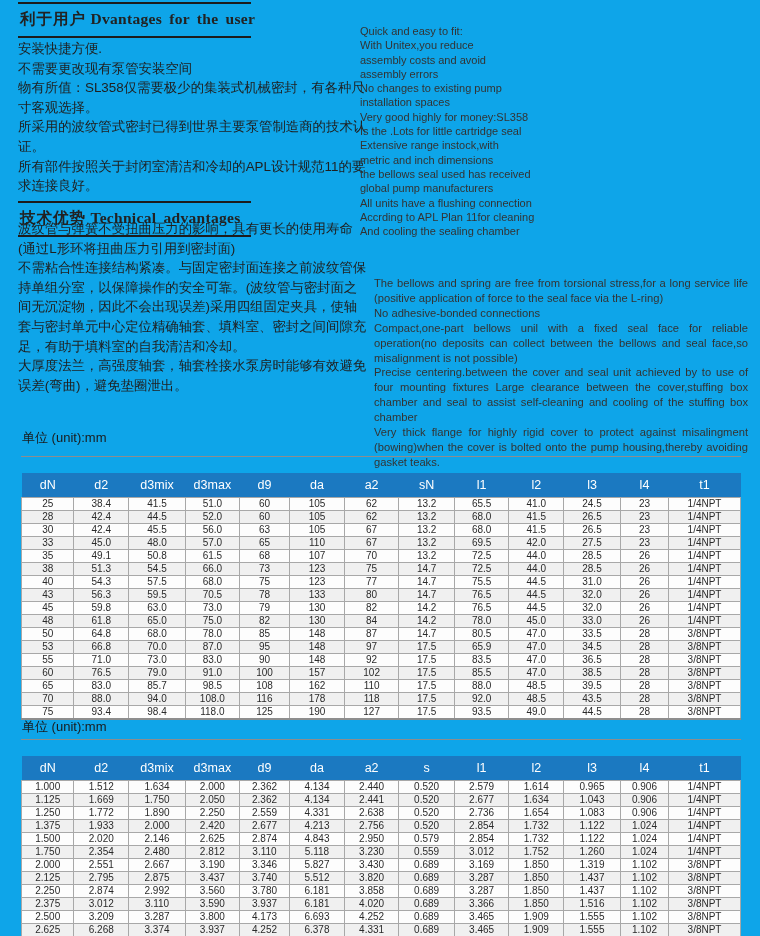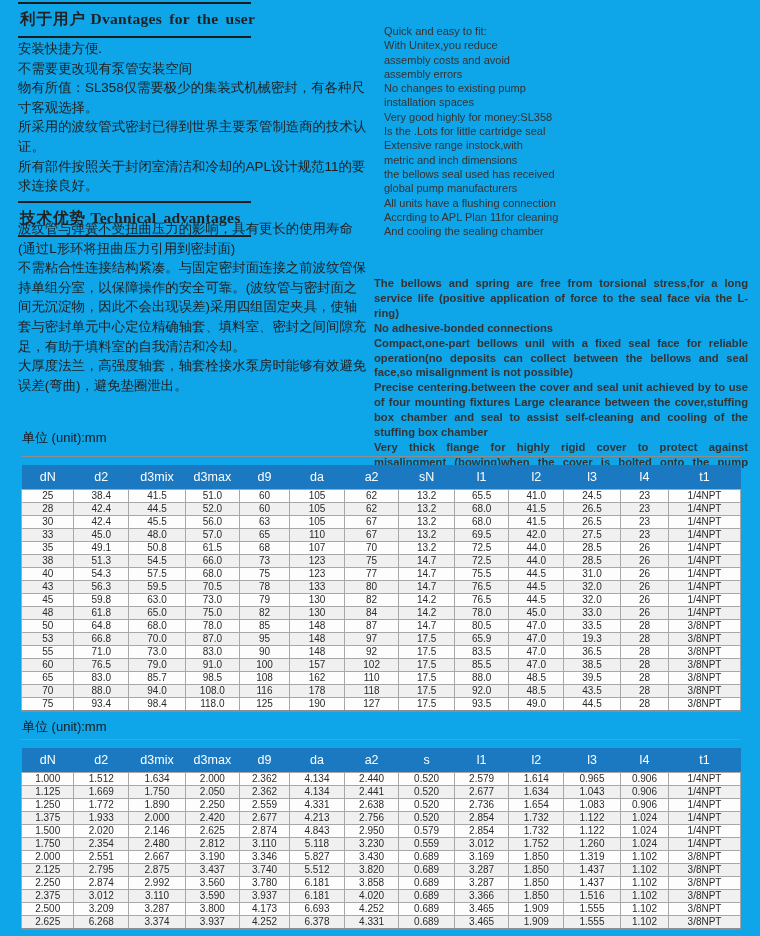--- a/index.html
+++ b/index.html
@@ -21,32 +21,32 @@
   #heading-advantages{top:2px;}
   #heading-technical{top:201px;}
 
   
   .body-zh{position:absolute;left:18px;width:350px;font-size:13.4px;line-height:19.6px;color:#1f1f1f;}
   #body-advantages{top:39px;}
   #body-technical{top:219px;}
   .zh-line{margin:0;}
 
   
-  .benefits{position:absolute;left:384px;top:24px;width:372px;font-size:11px;line-height:14.3px;color:#333;}
+  .benefits{position:absolute;left:360px;top:24px;width:372px;font-size:11px;line-height:14.3px;color:#333;}
   .benefit-line{margin:0;}
   .tech-paras{position:absolute;left:374px;top:276px;width:374px;font-size:11.2px;line-height:14.9px;color:#333;text-align:justify;}
-  .tech-para{margin:0;font-weight:bold;}
+  .tech-para{margin:0;}
 
   
   .unit-label{position:absolute;left:22px;font-size:13px;color:#1a1a1a;}
   #unit-label-1{top:429px;}
   #unit-label-2{top:718px;}
 
   
-  .table-wrap{position:absolute;left:21px;width:720px;border-top:1px solid #8d8d8d;padding-top:8px;}
+  .table-wrap{position:absolute;left:21px;width:720px;border-top:1px solid #8d8d8d;padding-top:16px;}
   #table-wrap-metric{top:456px;}
   #table-wrap-inch{top:739px;}
   table.dim{width:100%;border-collapse:collapse;table-layout:fixed;}
   table.dim thead th{
     background:#1b79c1;color:#ffffff;font-weight:normal;font-size:12.5px;
     height:24px;padding:0;border:0;text-align:center;
   }
   table.dim tbody td{
     border:1px solid #a8a8a8;text-align:center;font-size:10px;color:#2a2a2a;
     height:12px;line-height:12px;padding:0 1px;background:#fdfdfd;overflow:hidden;
@@ -315,21 +315,21 @@
             <td>53</td>
             <td>66.8</td>
             <td>70.0</td>
             <td>87.0</td>
             <td>95</td>
             <td>148</td>
             <td>97</td>
             <td>17.5</td>
             <td>65.9</td>
             <td>47.0</td>
-            <td>19.3</td>
+            <td>34.5</td>
             <td>28</td>
             <td>3/8NPT</td>
           </tr>
           <tr>
             <td>55</td>
             <td>71.0</td>
             <td>73.0</td>
             <td>83.0</td>
             <td>90</td>
             <td>148</td>

